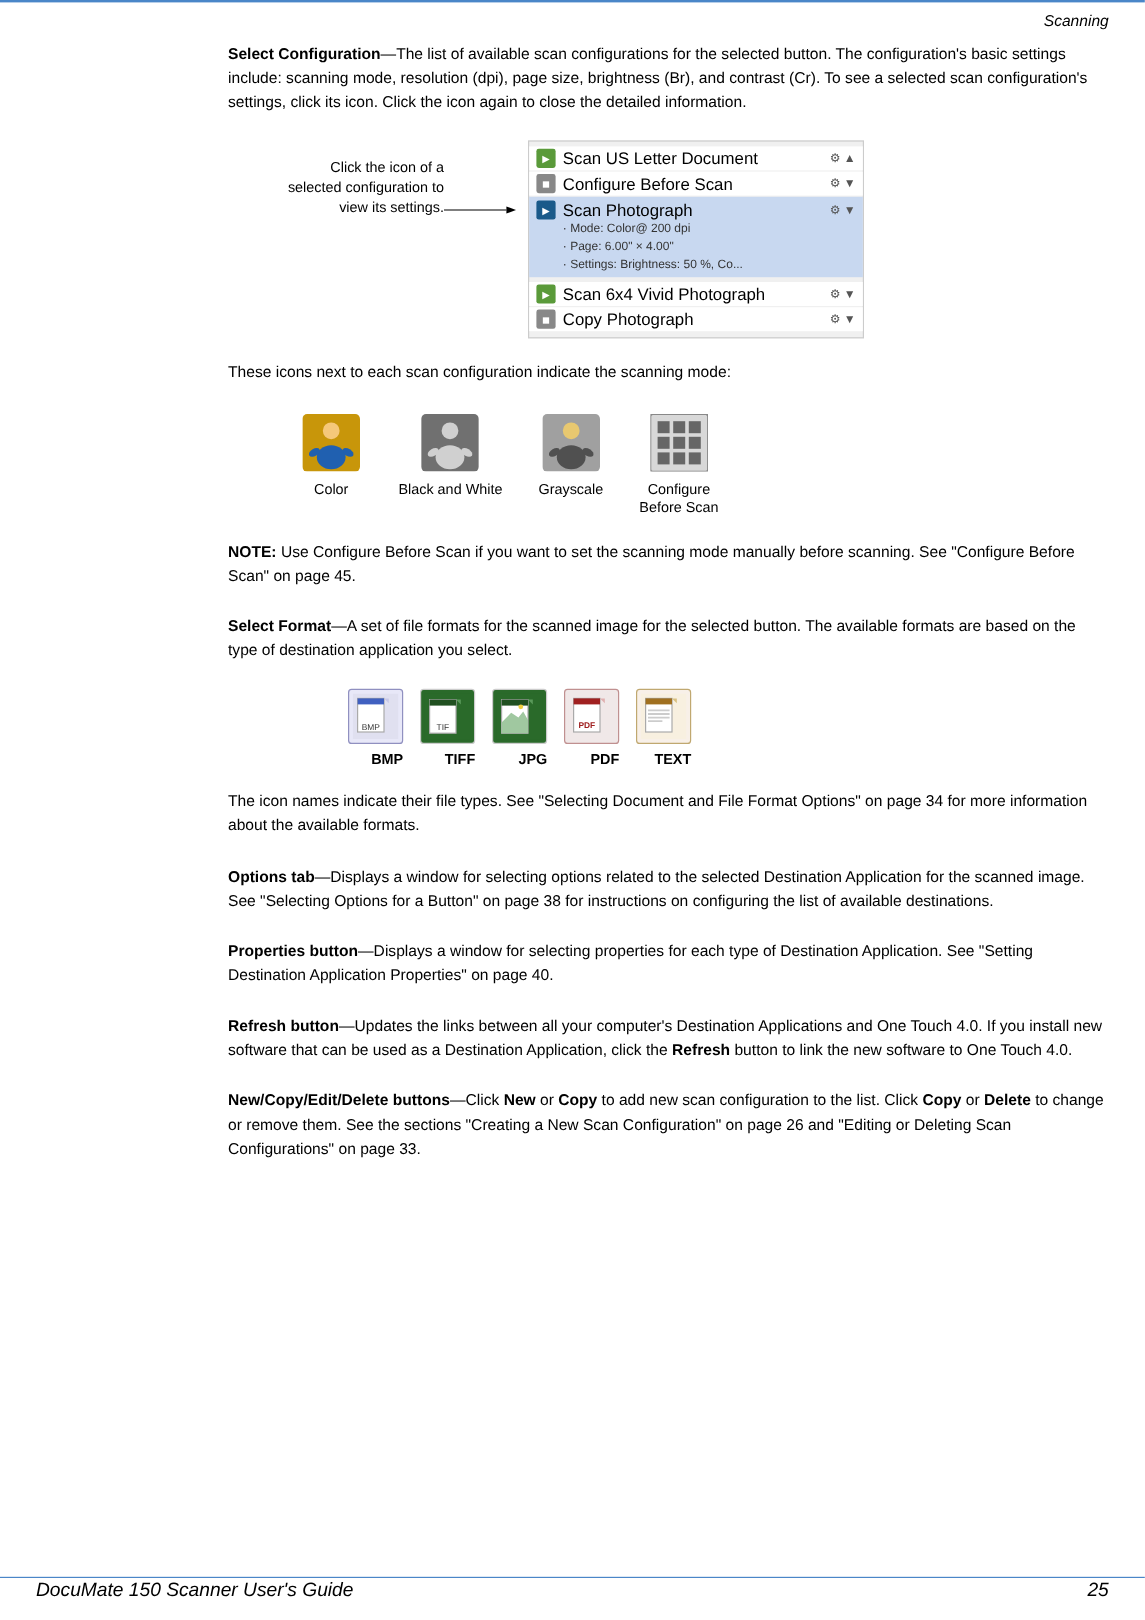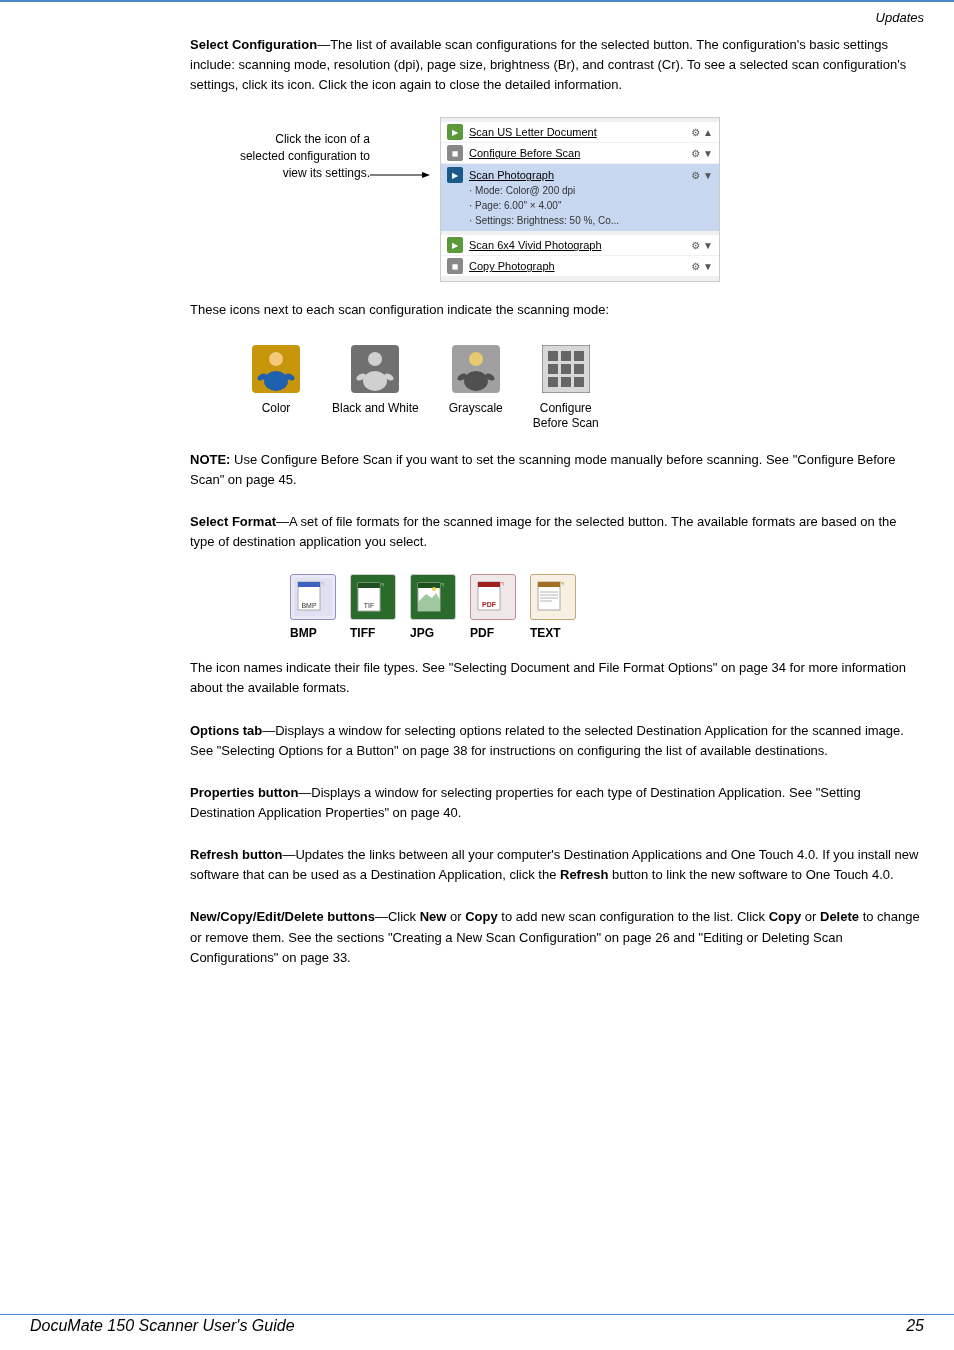--- a/index.html
+++ b/index.html
@@ -78,23 +78,22 @@
       align-items: center;
       justify-content: center;
       flex-shrink: 0;
       font-size: 8px;
       color: #fff;
     }
     .scan-icon.green { background: #5a9a3a; }
     .scan-icon.blue { background: #1a5a8a; }
     .scan-icon.gray { background: #888; }
     .scan-row-text {
-      font-size: 11px;
+      font-size: 14px;
       flex: 1;
-      text-decoration: underline;
     }
     .scan-row-btn {
       font-size: 10px;
       color: #555;
     }
     
     .icons-row {
       display: flex;
       align-items: flex-start;
       gap: 30px;
@@ -121,21 +120,21 @@
     
     .formats-row {
       display: flex;
       align-items: flex-start;
       gap: 14px;
       margin: 18px 0 18px 100px;
     }
     .format-item {
       display: flex;
       flex-direction: column;
-      align-items: flex-start;
+      align-items: flex-end;
       gap: 6px;
     }
     .format-icon {
       width: 46px;
       height: 46px;
       background: #f0f0f0;
       border: 1px solid #ccc;
       border-radius: 3px;
       display: flex;
       align-items: center;
@@ -192,21 +191,21 @@
       left: 0;
     }
   </style>
 </head>
 <body>
 
 <div class="page">
   <div class="top-border"></div>
 
   <div class="header-right">
-    <span>Updates</span>
+    <span>Scanning</span>
   </div>
 
   <div class="content">
 
     <div class="section">
       <p>
         <b>Select Configuration</b><span>—The list of available scan configurations for the selected button. The configuration's basic settings include: scanning mode, resolution (dpi), page size, brightness (Br), and contrast (Cr). To see a selected scan configuration's settings, click its icon. Click the icon again to close the detailed information.</span>
       </p>
     </div>
 

